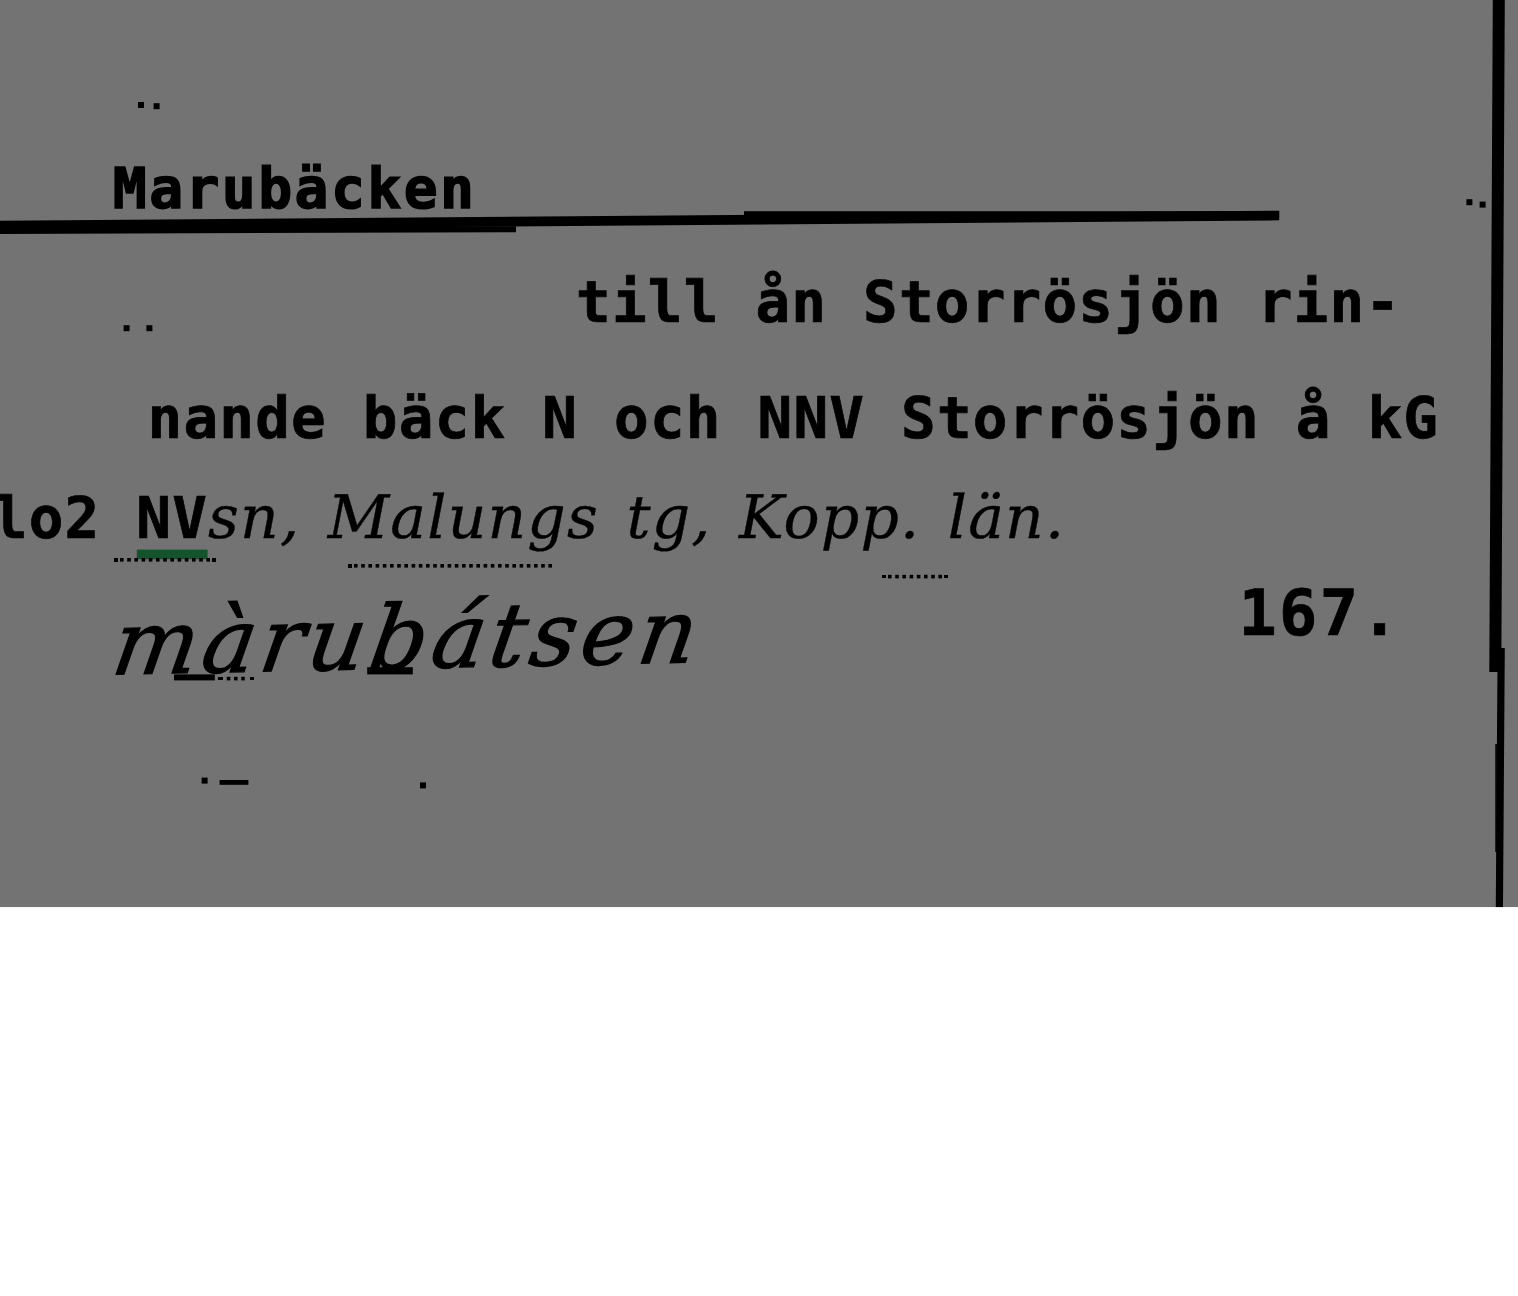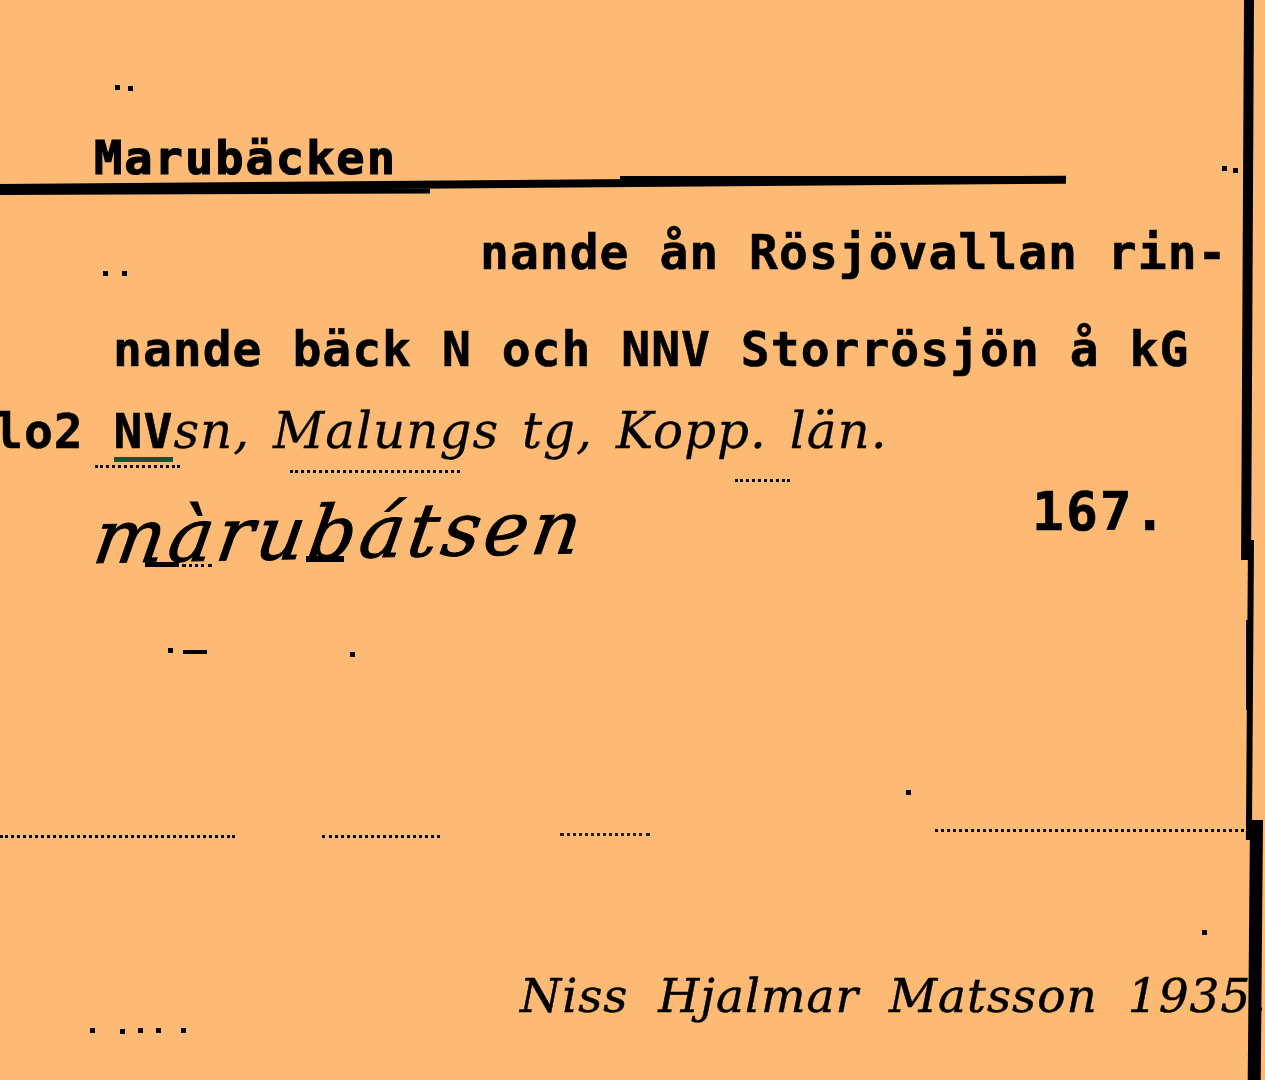--- a/index.html
+++ b/index.html
@@ -1,19 +1,19 @@
 <!DOCTYPE html>
 <html><head>
 <meta charset="utf-8">
 <style>
   html,body{margin:0;padding:0;background:#ffffff;}
   .card{
     position:relative;
-    width:1265px;height:1080px;
-    background:#fdba74;
+    width:1265px;height:756px;
+    background:#737373;
     overflow:hidden;
     font-family:"DejaVu Sans Mono", monospace;
     color:#000;
   }
   .typed{
     position:absolute;
     font-family:"DejaVu Sans Mono", monospace;
     font-weight:bold;
     font-size:48px;
     line-height:1;
@@ -29,21 +29,21 @@
   }
   .line4{display:flex;align-items:baseline;white-space:pre;}
   .line4 .it{
     font-family:"DejaVu Serif", serif;
     font-style:italic;font-weight:normal;
     font-size:50px;
     -webkit-text-stroke:0.3px #000;
     letter-spacing:1px;
     word-spacing:6px;
   }
-  .nv-underlined{border-bottom:5px solid #14532d;padding-bottom:2px;}
+  .nv-underlined{border-bottom:8px solid #14532d;padding-bottom:2px;}
   .handwritten{
     position:absolute;
     left:96px;top:492px;
     font-family:"DejaVu Serif", serif;
     font-style:italic;
     font-size:74px;
     line-height:1.1;
     letter-spacing:4px;
     transform:skewX(-10deg) rotate(-1.2deg);
     -webkit-text-stroke:1px #000;
@@ -76,23 +76,23 @@
 <div class="card">
 
   <div class="typed card-title" style="left:94px;top:134px;">Marubäcken</div>
 
   <div>
     <div class="bar" style="left:0;top:184px;width:1066px;height:8px;transform:rotate(-0.45deg);transform-origin:left center;"></div>
     <div class="bar" style="left:0;top:190px;width:430px;height:5px;transform:rotate(-0.2deg);transform-origin:left center;"></div>
     <div class="bar" style="left:620px;top:176px;width:446px;height:5px;"></div>
   </div>
 
-  <div class="typed" style="left:480px;top:228px;">nande ån Rösjövallan rin-</div>
+  <div class="typed" style="left:480px;top:228px;">till ån Storrösjön rin-</div>
 
-  <div class="typed" style="left:113px;top:325px;">nande bäck N och NNV Storrösjön å kG</div>
+  <div class="typed" style="left:123px;top:325px;">nande bäck N och NNV Storrösjön å kG</div>
 
   <div class="typed line4" style="left:-6px;top:406px;">
     <span>lo2 </span><span class="nv-underlined">NV</span><span class="it">sn, Malungs tg, Kopp. län.</span>
   </div>
 
   <div>
     <div class="dotline" style="left:95px;top:465px;width:85px;"></div>
     <div class="dotline" style="left:290px;top:470px;width:170px;"></div>
     <div class="dotline" style="left:735px;top:479px;width:55px;"></div>
   </div>

